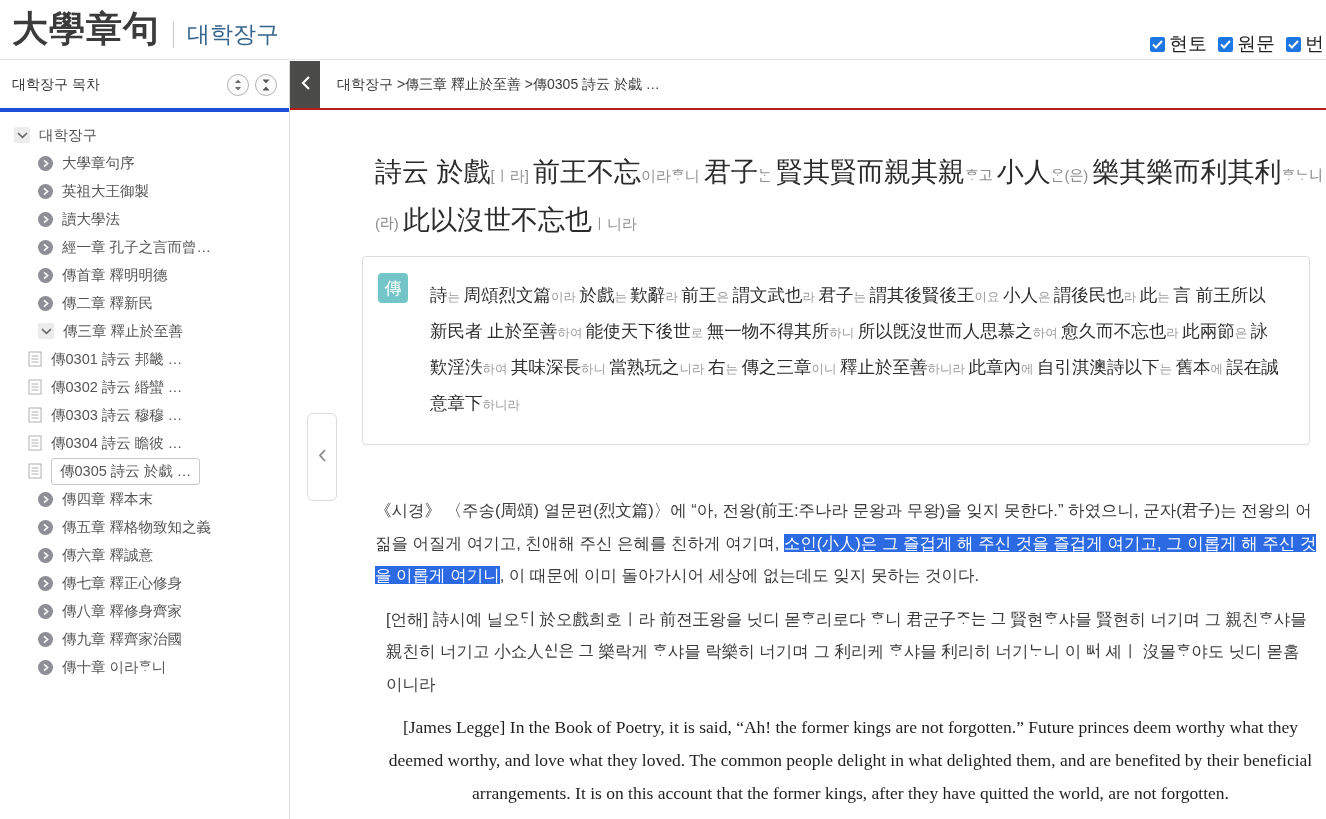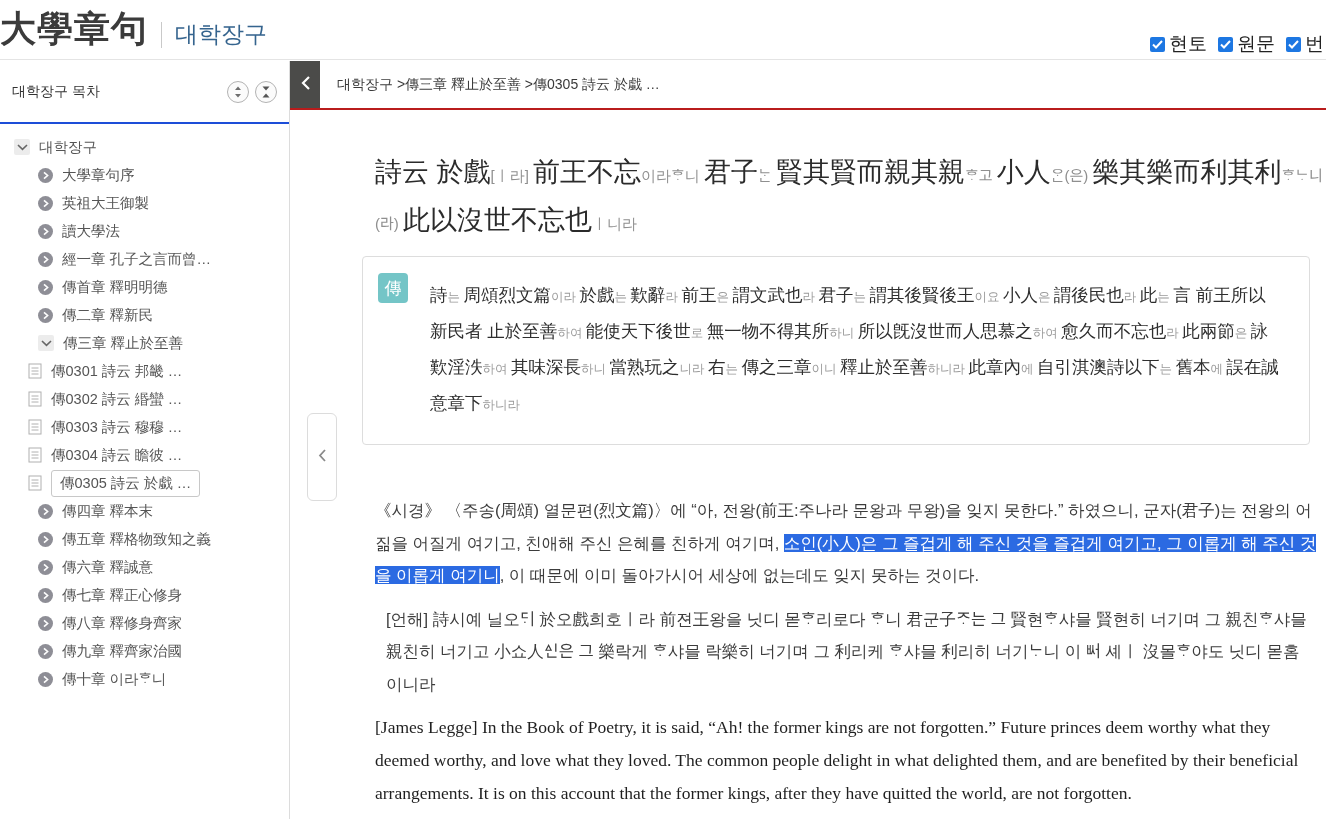--- a/index.html
+++ b/index.html
@@ -4,30 +4,30 @@
 <style>
   html,body{margin:0;padding:0;}
   body{
     width:1326px;height:819px;position:relative;overflow:hidden;
     background:#ffffff;
     font-family:"Liberation Sans","DejaVu Sans",sans-serif;
     color:#333;
   }
   
   .top-header{position:absolute;left:0;top:0;width:1326px;height:60px;
-    border-bottom:1px solid #e4e4e4;display:flex;align-items:center;padding-left:0;box-sizing:border-box;background:#fff;}
+    border-bottom:1px solid #e4e4e4;display:flex;align-items:center;padding-left:12px;box-sizing:border-box;background:#fff;}
   .title-hanja{font-family:"Liberation Serif","DejaVu Serif",serif;font-size:36px;font-weight:bold;color:#3b3b3b;letter-spacing:1px;}
   .title-divider{width:1px;height:26px;background:#c9c9c9;margin:10px 13px 0 13px;}
   .title-korean{font-size:23px;color:#35648e;margin-top:10px;}
   .toggles{position:absolute;right:2px;top:31px;display:flex;gap:11px;font-size:19px;color:#222;white-space:nowrap;}
   .toggle{display:flex;align-items:center;gap:4px;cursor:pointer;}
   .checkbox{width:15px;height:15px;background:#1d77e2;border-radius:2px;display:inline-flex;align-items:center;justify-content:center;flex:none;}
   
   .sidebar{position:absolute;left:0;top:61px;width:290px;bottom:0;border-right:1px solid #dcdcdc;box-sizing:border-box;background:#fff;}
-  .sidebar-header{height:47px;border-bottom:2px solid #1d4ed8;display:flex;align-items:center;padding:7px 12px;font-size:14px;color:#333;}
+  .sidebar-header{height:47px;border-bottom:4px solid #1d4ed8;display:flex;align-items:center;padding:0 12px;font-size:14px;color:#333;}
   .sidebar-tools{margin-left:auto;display:flex;gap:6px;}
   .tool-circle{width:20px;height:20px;border:1px solid #b3b3b3;border-radius:50%;display:flex;align-items:center;justify-content:center;background:#fbfbfb;cursor:pointer;}
   .tree{padding-top:9px;font-size:14.5px;color:#555;}
   .tree-row{display:flex;align-items:center;height:28px;gap:9px;cursor:pointer;}
   .tree-row.lvl0{padding-left:14px;}
   .tree-row.lvl1{padding-left:38px;}
   .tree-row.lvl2{padding-left:28px;}
   .tree-icon{display:inline-flex;align-items:center;justify-content:center;flex:none;}
   .tree-icon.sq{width:16px;height:16px;background:#ececec;border-radius:2px;}
   .tree-row.selected .tree-label{border:1px solid #c8c8c8;border-radius:3px;padding:3px 8px;background:#fff;}
@@ -46,21 +46,21 @@
     padding:13px 18px 14px 15px;display:flex;gap:14px;background:#fff;}
   .badge{width:30px;height:30px;background:#74c5c7;color:#fff;border-radius:4px;display:flex;align-items:center;
     justify-content:center;font-size:17px;flex:none;margin-top:3px;}
   .commentary-text{font-size:17.5px;line-height:34px;color:#2e2e2e;margin:8px;}
   .commentary-text .seg-a{font-size:12.5px;color:#9a9a9a;}
   
   .translation{position:absolute;left:375px;top:494px;width:951px;}
   .para-ko{font-size:16.5px;line-height:32.5px;color:#3c3c3c;margin:0;}
   .seg-highlight{background:#2b6ae2;color:#fff;}
   .para-eonhae{font-size:16.5px;line-height:32.5px;color:#3c3c3c;margin:11px;}
-  .para-legge{font-family:"Liberation Serif","DejaVu Serif",serif;font-size:17.5px;line-height:33px;color:#1f1f1f;margin:0;}
+  .para-legge{font-family:"Liberation Serif","DejaVu Serif",serif;font-size:17.5px;line-height:33px;color:#1f1f1f;margin:0;text-align:center;}
 </style>
 </head>
 <body>
 
 <header class="top-header">
   <span class="title-hanja">大學章句</span>
   <span class="title-divider"></span>
   <span class="title-korean">대학장구</span>
   <div class="toggles">
     <label class="toggle">

